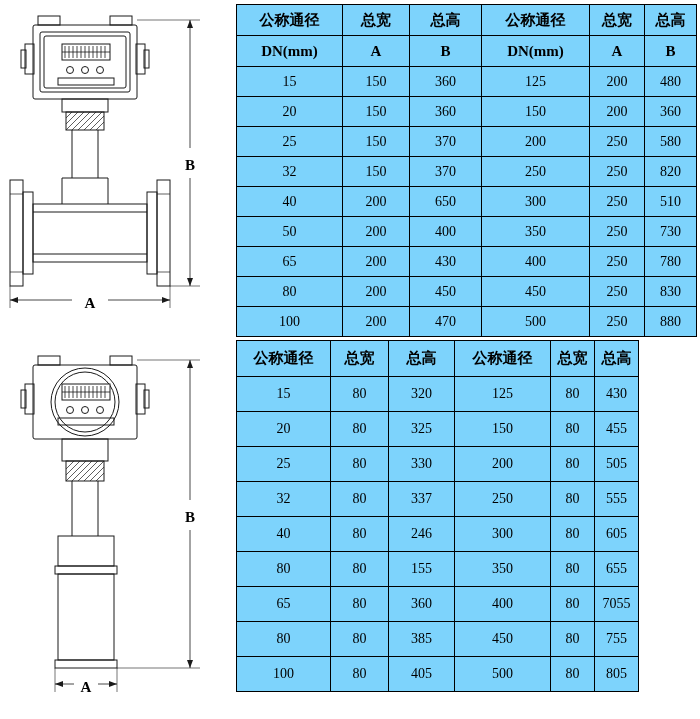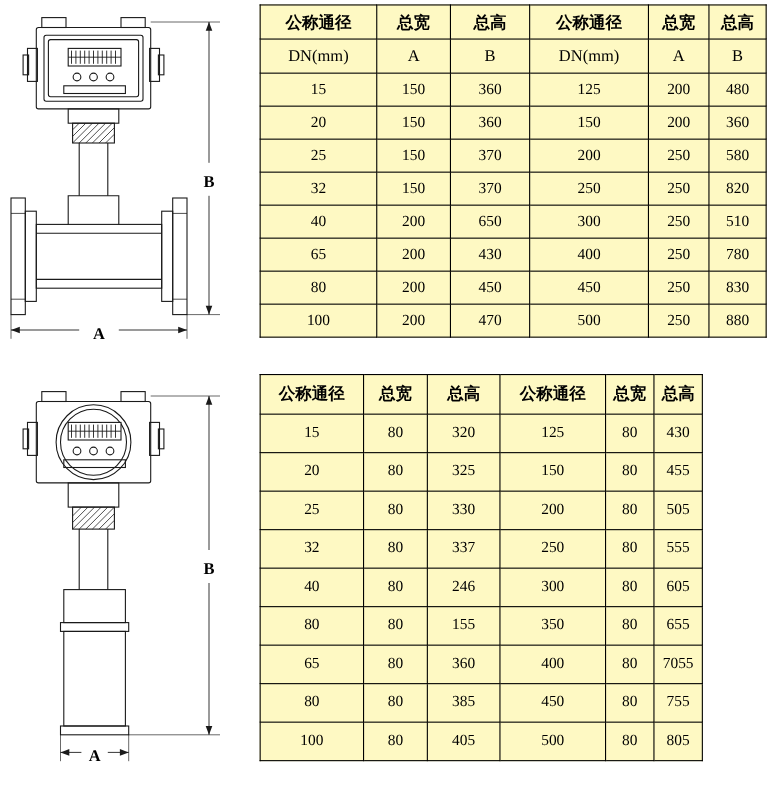--- a/index.html
+++ b/index.html
@@ -29,36 +29,36 @@
 
   
   .tables {
     position: absolute;
     left: 236px; top: 0;
     width: 460px;
   }
   table.spec {
     border-collapse: collapse;
     table-layout: fixed;
-    background: #fef9c3;
+    background: #7dd3fc;
   }
   table.spec td {
     border: 1px solid #000;
     text-align: center;
     vertical-align: middle;
     font-family: "Liberation Serif", serif;
     color: #000;
     padding: 0;
   }
   table.spec td.hdr {
     font-weight: bold;
     font-size: 15px;
   }
   table.spec td.hdr-sub {
-    font-weight: normal;
+    font-weight: bold;
     font-size: 15px;
     margin-left: 12px;
   }
   table.spec td.val {
     font-size: 14px;
   }
 
   
   #table1 { width: 460px; position: absolute; left: 0; top: 4px; }
   #table1 td { height: 30px; }
@@ -313,20 +313,28 @@
         </tr>
         <tr>
           <td class="val">40</td>
           <td class="val">200</td>
           <td class="val">650</td>
           <td class="val">300</td>
           <td class="val">250</td>
           <td class="val">510</td>
         </tr>
         <tr>
+          <td class="val">50</td>
+          <td class="val">200</td>
+          <td class="val">400</td>
+          <td class="val">350</td>
+          <td class="val">250</td>
+          <td class="val">730</td>
+        </tr>
+        <tr>
           <td class="val">65</td>
           <td class="val">200</td>
           <td class="val">430</td>
           <td class="val">400</td>
           <td class="val">250</td>
           <td class="val">780</td>
         </tr>
         <tr>
           <td class="val">80</td>
           <td class="val">200</td>

